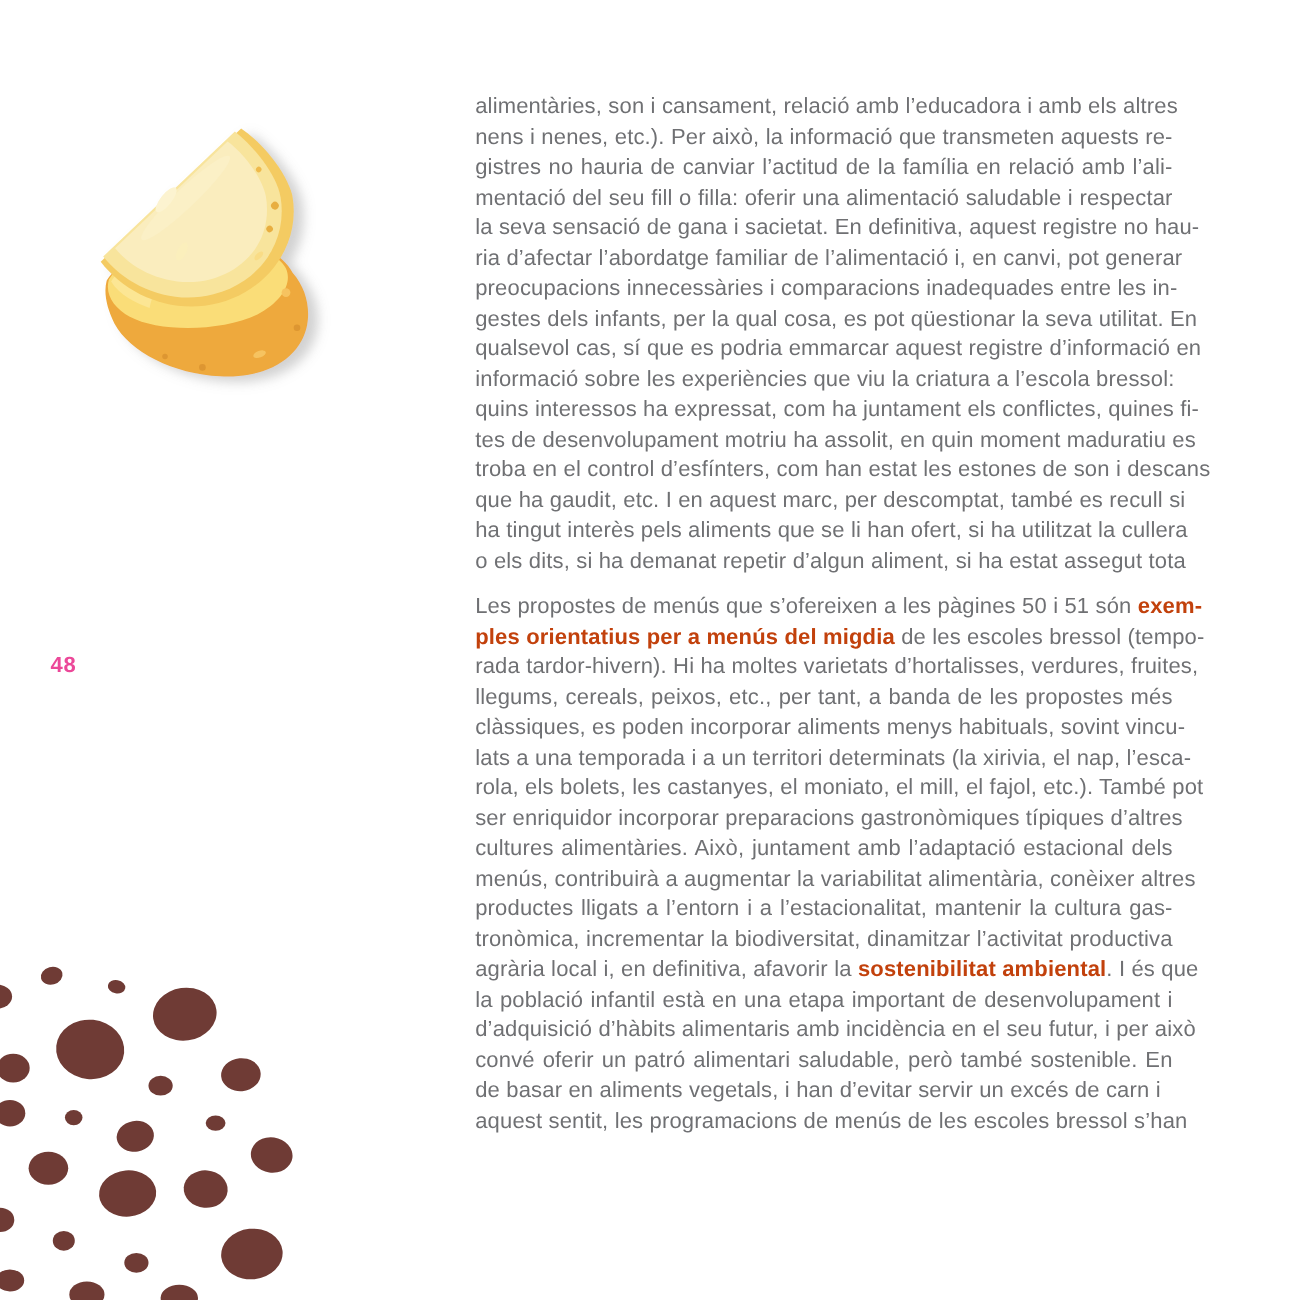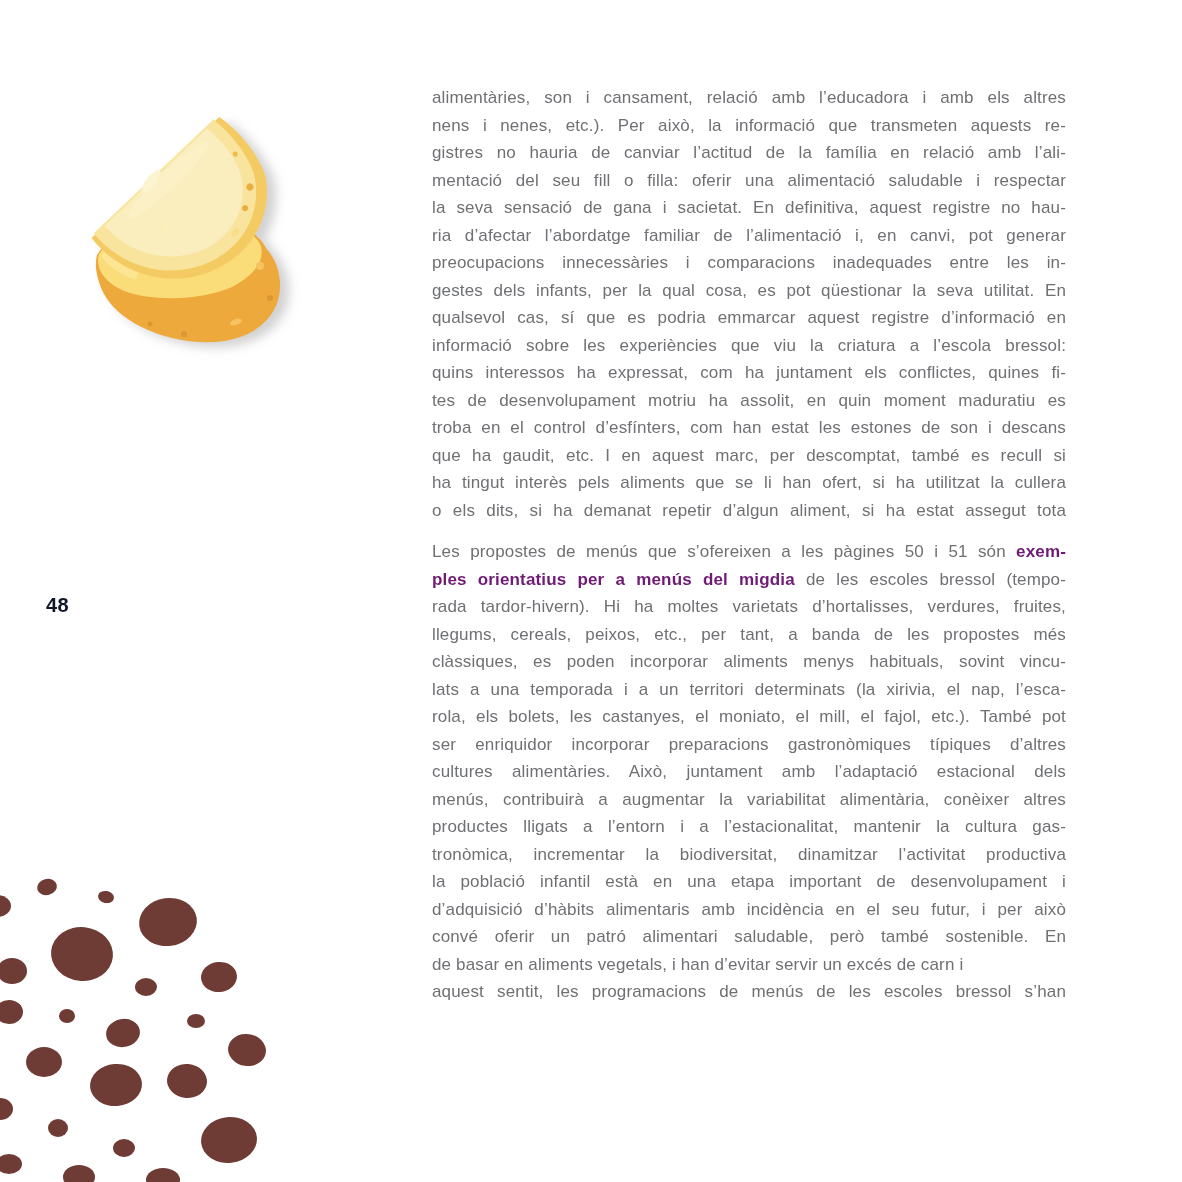--- a/index.html
+++ b/index.html
@@ -12,49 +12,49 @@
     overflow: hidden;
     font-family: "Liberation Sans", sans-serif;
   }
   
   #page-number {
     position: absolute;
     left: 46px;
     top: 594px;
     font-size: 20px;
     font-weight: bold;
-    color: #0f172a;
+    color: #ec4899;
     letter-spacing: 0.5px;
   }
   
   #article {
     position: absolute;
     left: 432px;
     top: 84px;
     width: 634px;
     color: #6F7073;
-    font-size: 17px;
+    font-size: 20px;
     letter-spacing: 0.15px;
   }
   .para { margin: 0; }
   .para + .para { margin-top: 14px; }
   .line {
     height: 27.5px;
     line-height: 27.5px;
     text-align: justify;
     text-align-last: justify;
     -moz-text-align-last: justify;
     white-space: nowrap;
     overflow: visible;
   }
   .line.last {
     text-align-last: left;
     -moz-text-align-last: left;
   }
-  .hl { color: #701a75; font-weight: bold; }
+  .hl { color: #c2410c; font-weight: bold; }
   
   #cheese-illustration {
     position: absolute;
     left: 84px;
     top: 108px;
     width: 240px;
     height: 255px;
   }
   #spots-pattern {
     position: absolute;
@@ -140,20 +140,21 @@
         <div class="line"><span>rada tardor-hivern). Hi ha moltes varietats d’hortalisses, verdures, fruites,</span></div>
         <div class="line"><span>llegums, cereals, peixos, etc., per tant, a banda de les propostes més</span></div>
         <div class="line"><span>clàssiques, es poden incorporar aliments menys habituals, sovint vincu-</span></div>
         <div class="line"><span>lats a una temporada i a un territori determinats (la xirivia, el nap, l’esca-</span></div>
         <div class="line"><span>rola, els bolets, les castanyes, el moniato, el mill, el fajol, etc.). També pot</span></div>
         <div class="line"><span>ser enriquidor incorporar preparacions gastronòmiques típiques d’altres</span></div>
         <div class="line"><span>cultures alimentàries. Això, juntament amb l’adaptació estacional dels</span></div>
         <div class="line"><span>menús, contribuirà a augmentar la variabilitat alimentària, conèixer altres</span></div>
         <div class="line"><span>productes lligats a l’entorn i a l’estacionalitat, mantenir la cultura gas-</span></div>
         <div class="line"><span>tronòmica, incrementar la biodiversitat, dinamitzar l’activitat productiva</span></div>
+        <div class="line"><span>agrària local i, en definitiva, afavorir la </span><span class="hl">sostenibilitat ambiental</span><span>. I és que</span></div>
         <div class="line"><span>la població infantil està en una etapa important de desenvolupament i</span></div>
         <div class="line"><span>d’adquisició d’hàbits alimentaris amb incidència en el seu futur, i per això</span></div>
         <div class="line"><span>convé oferir un patró alimentari saludable, però també sostenible. En</span></div>
         <div class="line last"><span>de basar en aliments vegetals, i han d’evitar servir un excés de carn i</span></div>
         <div class="line"><span>aquest sentit, les programacions de menús de les escoles bressol s’han</span></div>
       </div>
     </div>
 
   <svg id="spots-pattern" viewBox="0 0 300 324" xmlns="http://www.w3.org/2000/svg" aria-hidden="true">
       <ellipse cx="47" cy="29" rx="10" ry="8" transform="rotate(-15 47 29)" fill="#6F3B35"></ellipse>

